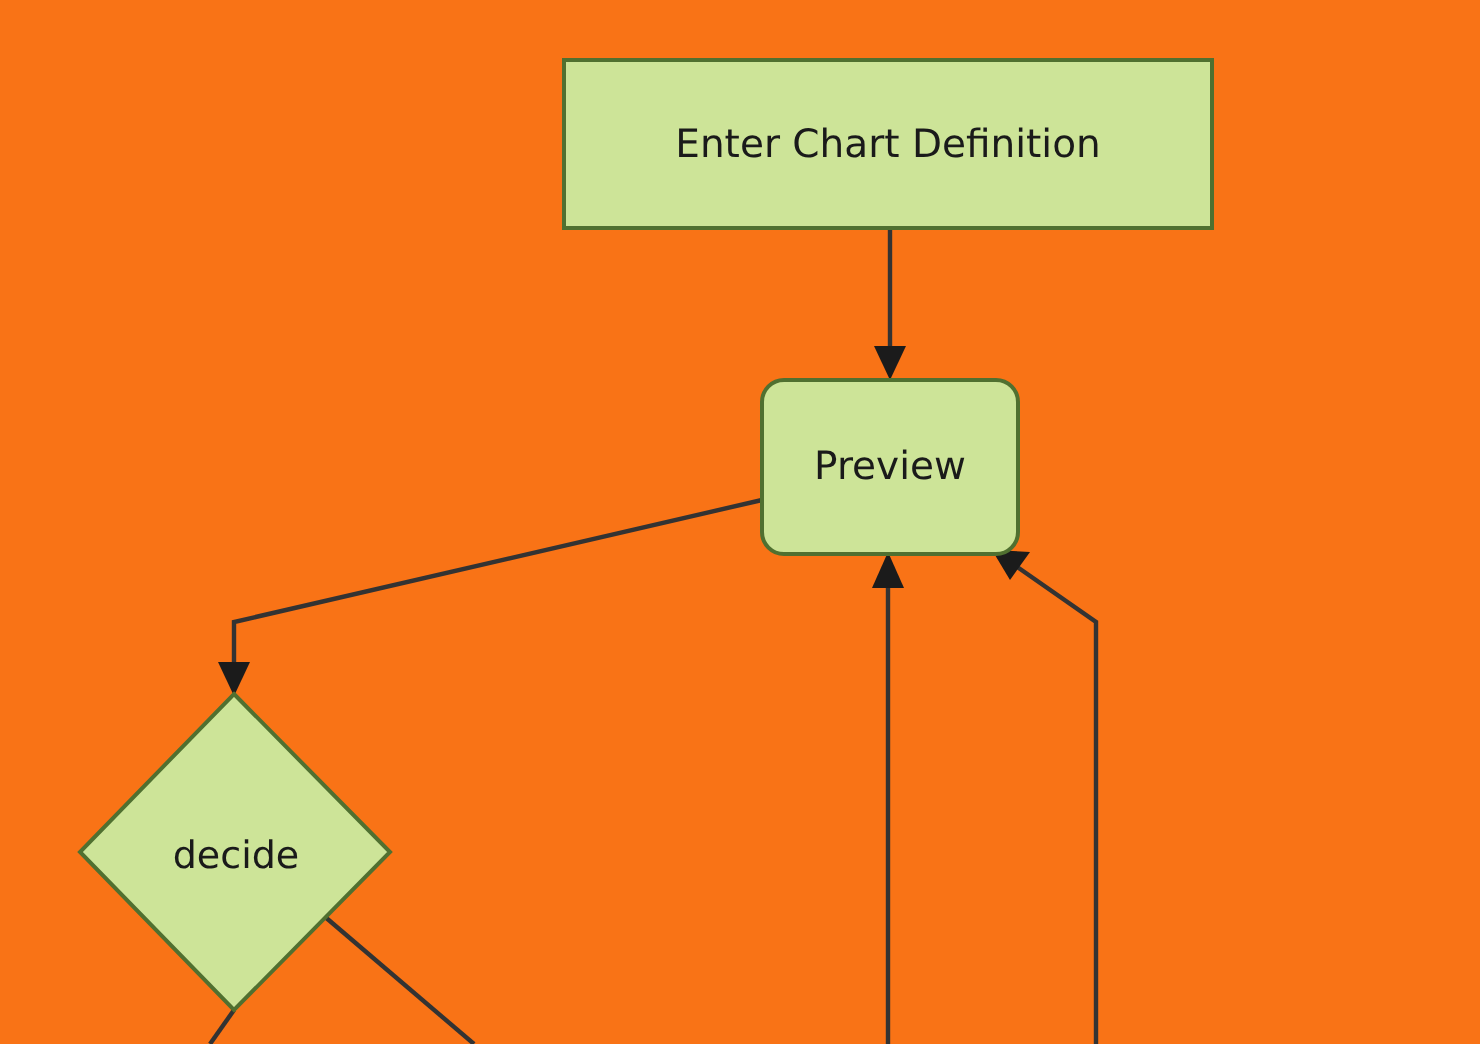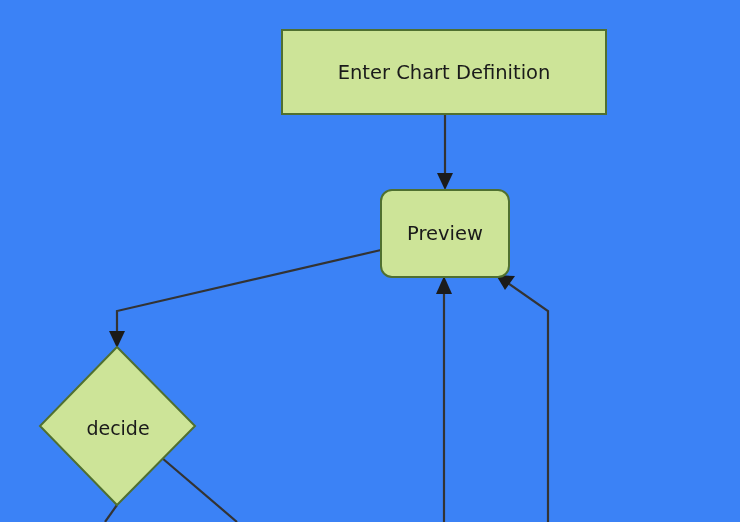--- a/index.html
+++ b/index.html
@@ -7,21 +7,21 @@
     padding: 0;
     background: #ffffff;
   }
   body {
     font-family: "DejaVu Sans", "Liberation Sans", sans-serif;
   }
   #canvas {
     position: relative;
     width: 740px;
     height: 522px;
-    background: #3b82f6;
+    background: #f97316;
     overflow: hidden;
   }
   #flow-svg {
     position: absolute;
     left: 0;
     top: 0;
     width: 740px;
     height: 522px;
     display: block;
   }

